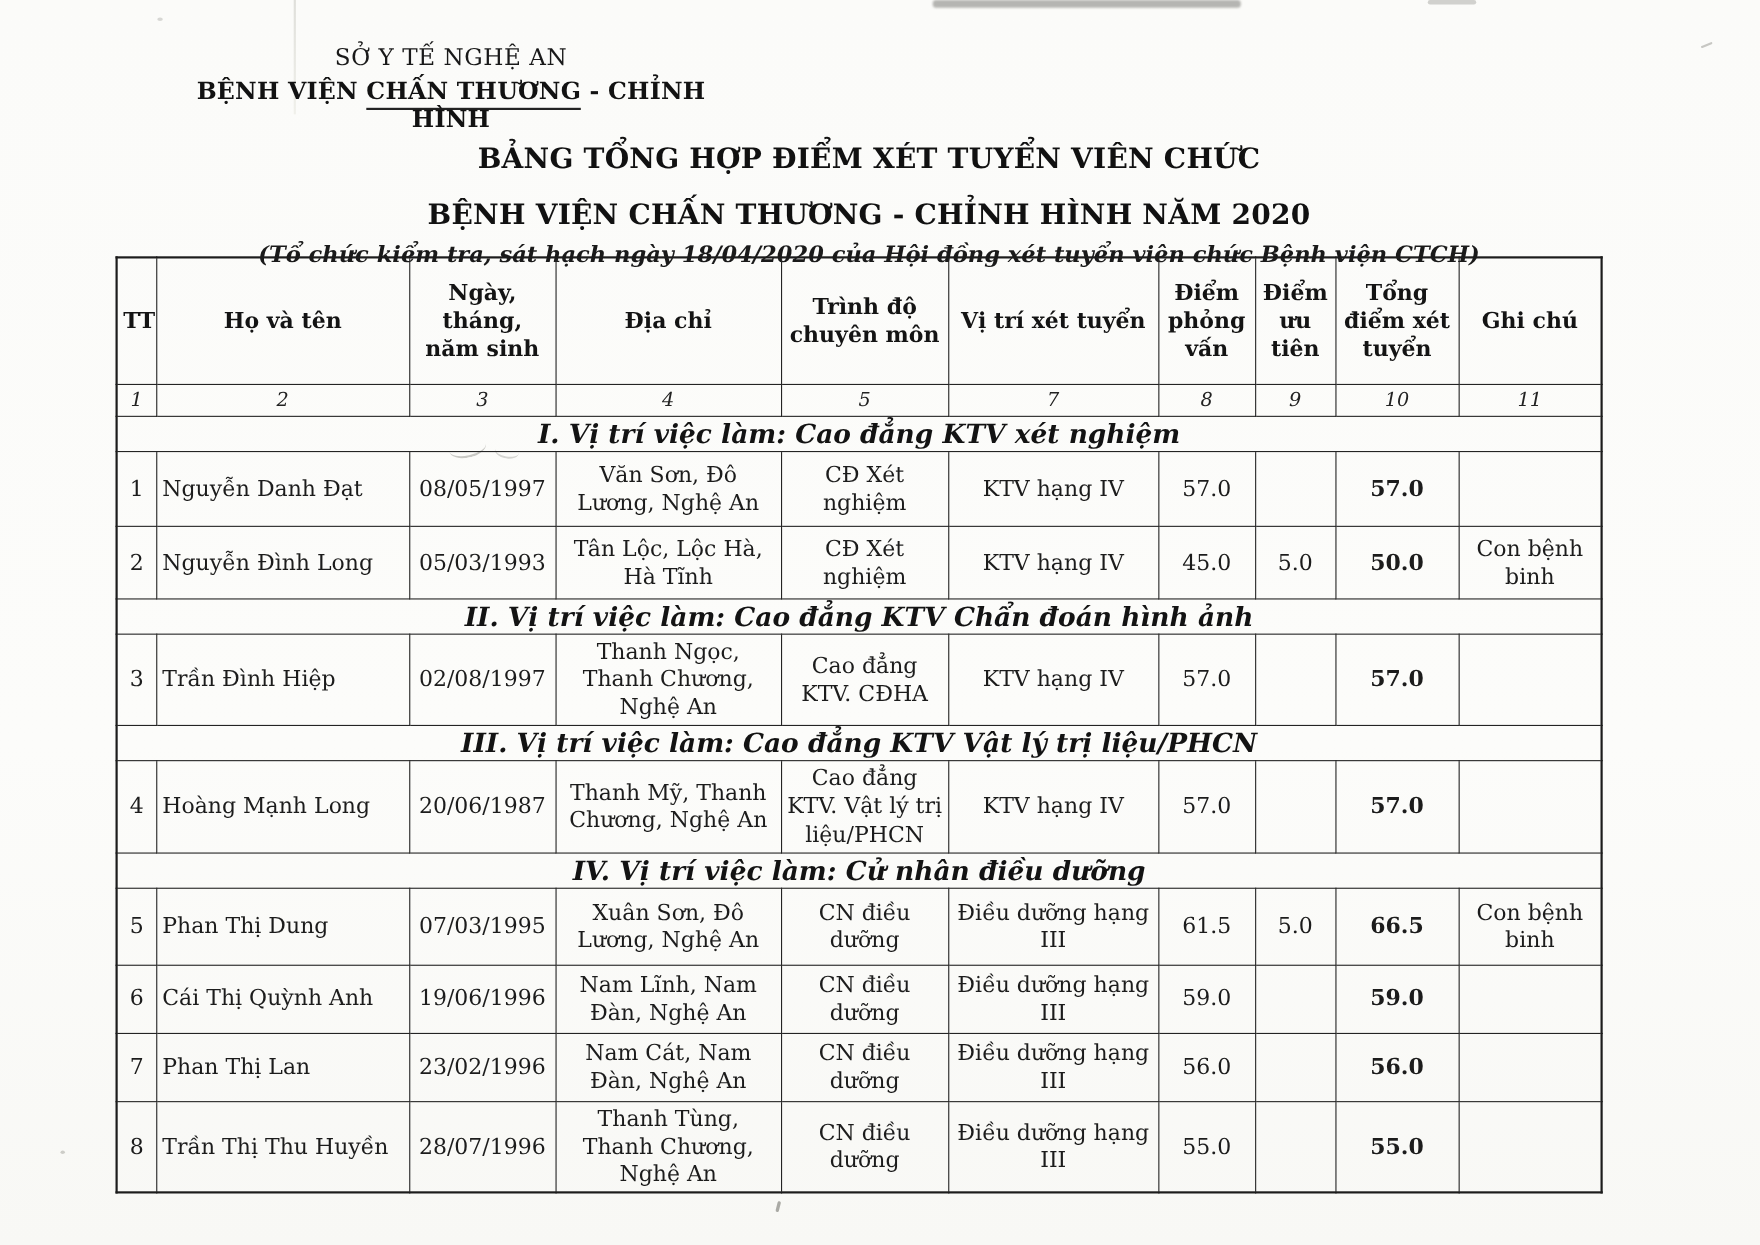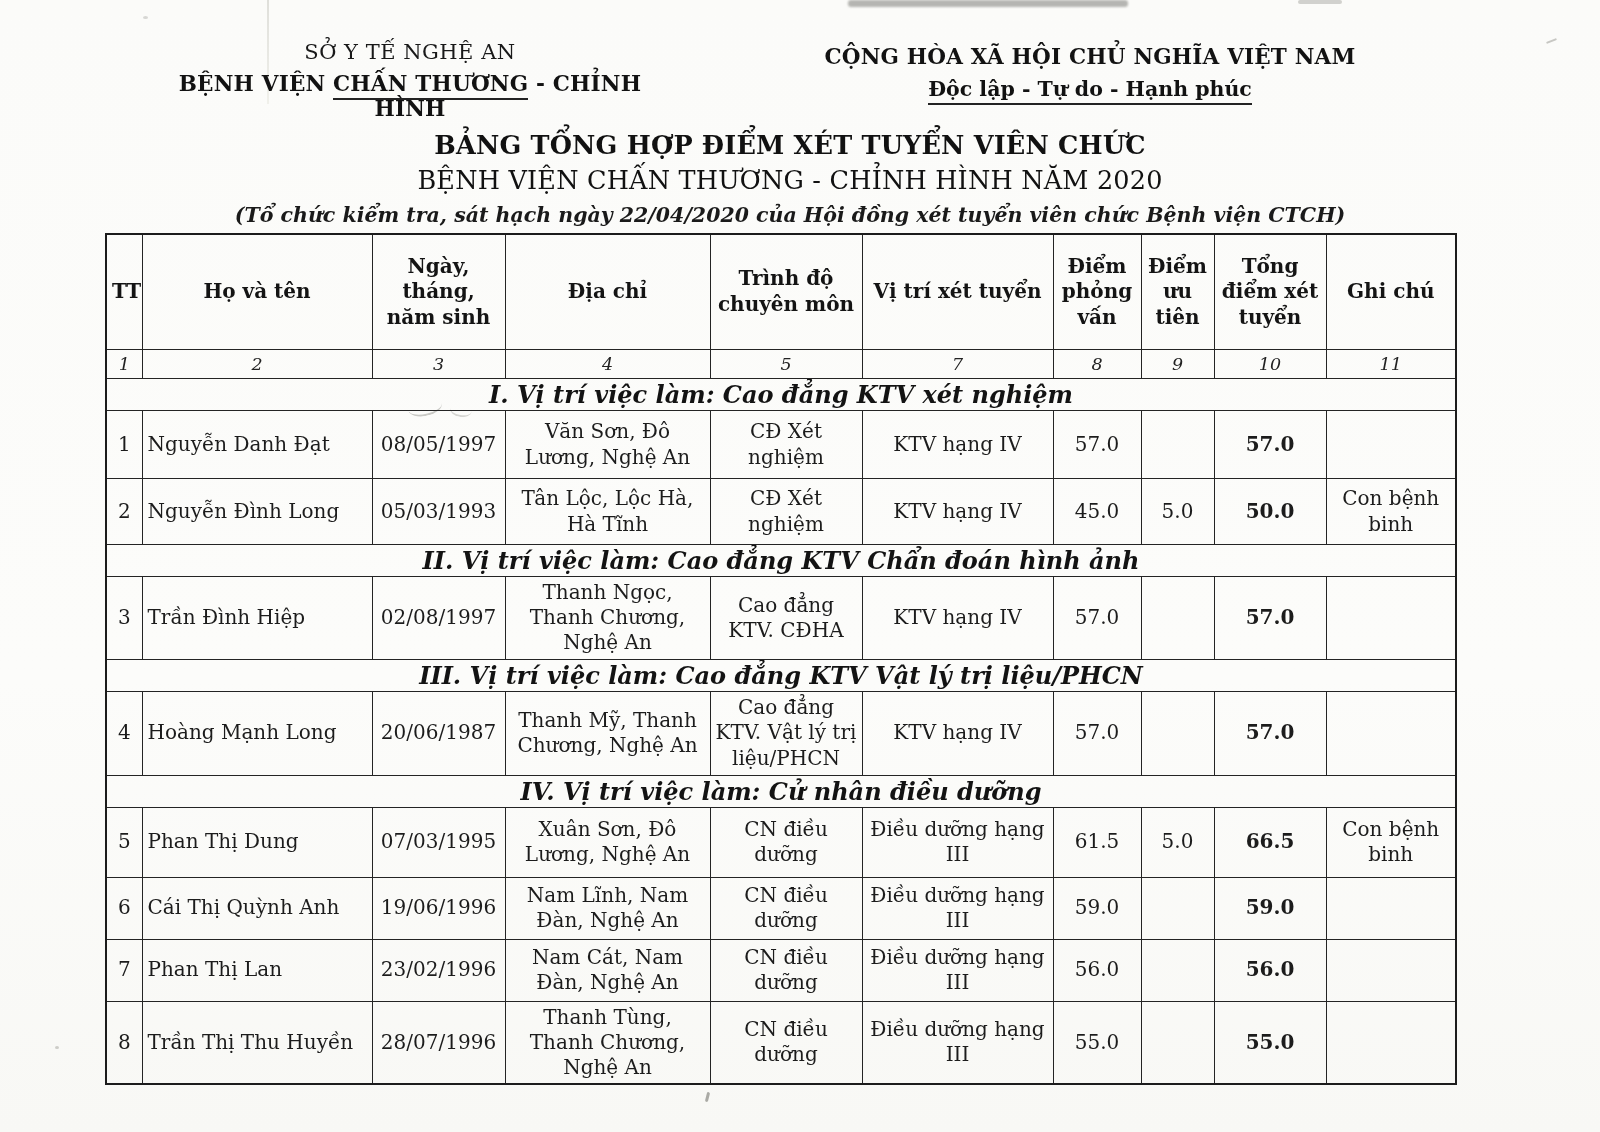--- a/index.html
+++ b/index.html
@@ -38,21 +38,21 @@
   .hdr-left{position:absolute;left:150px;top:40px;width:520px;text-align:center;}
   .hdr-left .l1{font-size:21px;letter-spacing:.5px;color:#191919;}
   .hdr-left .l2{font-size:21.5px;font-weight:bold;margin-top:7px;color:#121212;letter-spacing:.2px;}
   .hdr-left .l2 .u{border-bottom:2px solid #232323;padding-bottom:2px;}
   .hdr-right{position:absolute;left:820px;top:44px;width:540px;text-align:center;}
   .hdr-right .l1{font-size:21.5px;font-weight:bold;color:#121212;letter-spacing:.2px;}
   .hdr-right .l2{display:inline-block;font-size:20.5px;font-weight:bold;margin-top:8px;
     border-bottom:2px solid #232323;padding-bottom:2px;color:#121212;}
   .title-block{position:absolute;left:190px;top:130px;width:1200px;text-align:center;}
   .title-block .t1{font-size:25.5px;font-weight:bold;color:#111;letter-spacing:.2px;}
-  .title-block .t2{font-size:25.5px;font-weight:normal;margin-top:5px;color:#111;letter-spacing:.2px;}
+  .title-block .t2{font-size:25.5px;font-weight:bold;margin-top:21px;color:#111;letter-spacing:.2px;}
   .title-block .sub{font-size:20.5px;font-style:italic;font-weight:600;margin-top:8px;color:#1a1a1a;}
   
   table#score-table{
     position:absolute;left:105px;top:233px;width:1350px;
     border-collapse:collapse;table-layout:fixed;
     border:2.5px solid #1c1c1c;
   }
   #score-table th,#score-table td{
     border:1.6px solid #242424;
     padding:3px 5px;
@@ -83,29 +83,25 @@
   <div class="artifact speck-bottom"></div>
   <div class="artifact dot-1"></div>
   <div class="artifact dot-2"></div>
   <div class="artifact dot-3"></div>
 
   <div class="hdr-left">
     <div class="l1">SỞ Y TẾ NGHỆ AN</div>
     <div class="l2"><span>BỆNH VIỆN </span><span class="u">CHẤN THƯƠNG</span><span> - CHỈNH HÌNH</span></div>
   </div>
 
-  <div class="hdr-right">
-    <div class="l1">CỘNG HÒA XÃ HỘI CHỦ NGHĨA VIỆT NAM</div>
-    <div class="l2">Độc lập - Tự do - Hạnh phúc</div>
-  </div>
 
   <div class="title-block">
     <div class="t1">BẢNG TỔNG HỢP ĐIỂM XÉT TUYỂN VIÊN CHỨC</div>
     <div class="t2">BỆNH VIỆN CHẤN THƯƠNG - CHỈNH HÌNH NĂM 2020</div>
-    <div class="sub">(Tổ chức kiểm tra, sát hạch ngày 22/04/2020 của Hội đồng xét tuyển viên chức Bệnh viện CTCH)</div>
+    <div class="sub">(Tổ chức kiểm tra, sát hạch ngày 18/04/2020 của Hội đồng xét tuyển viên chức Bệnh viện CTCH)</div>
   </div>
 
   <table id="score-table">
     <colgroup>
       <col style="width:36px">
         <col style="width:230px">
         <col style="width:133px">
       <col style="width:205px">
         <col style="width:152px">
         <col style="width:191px">

